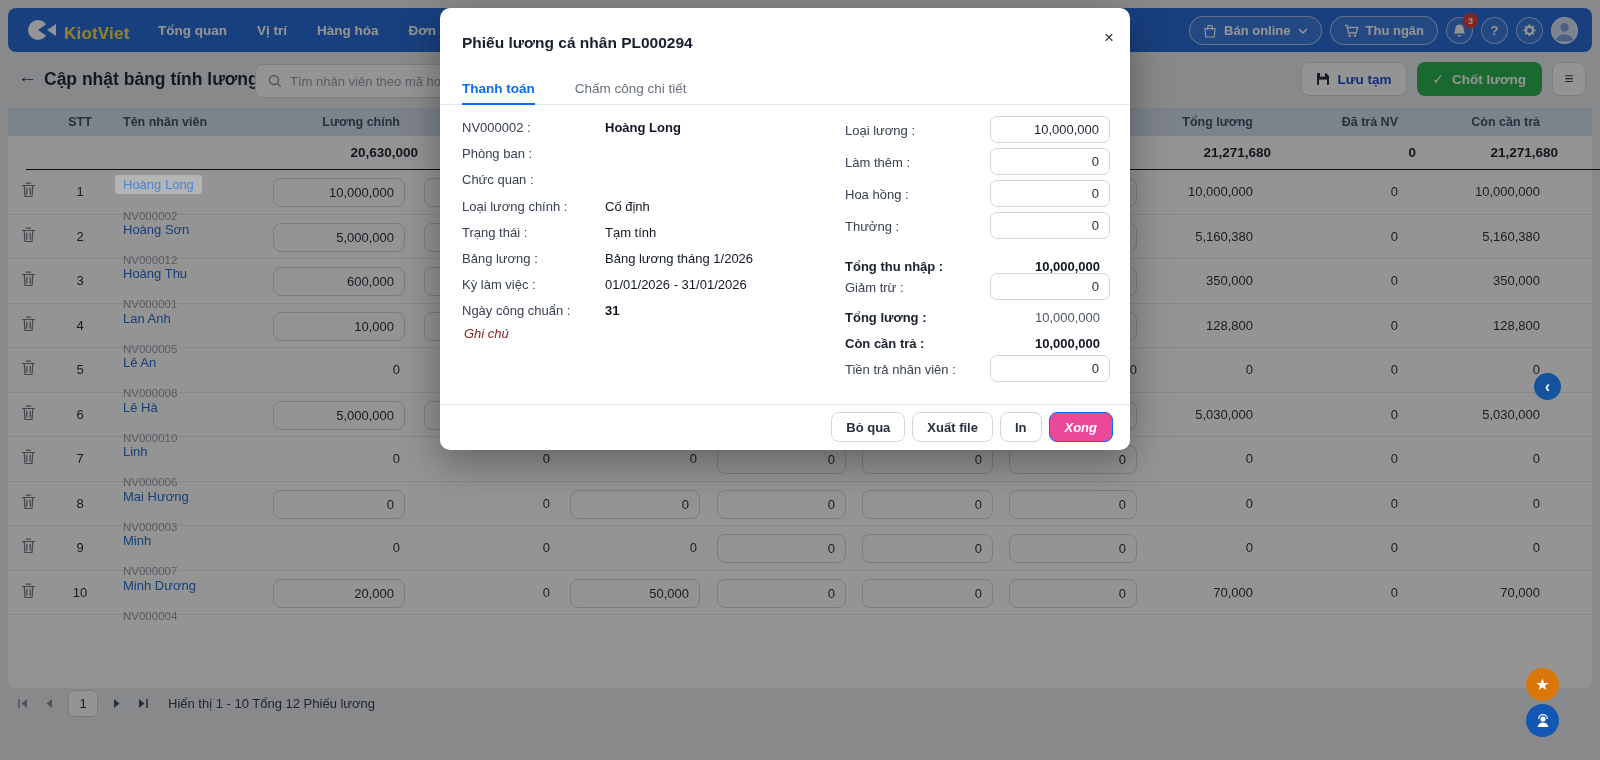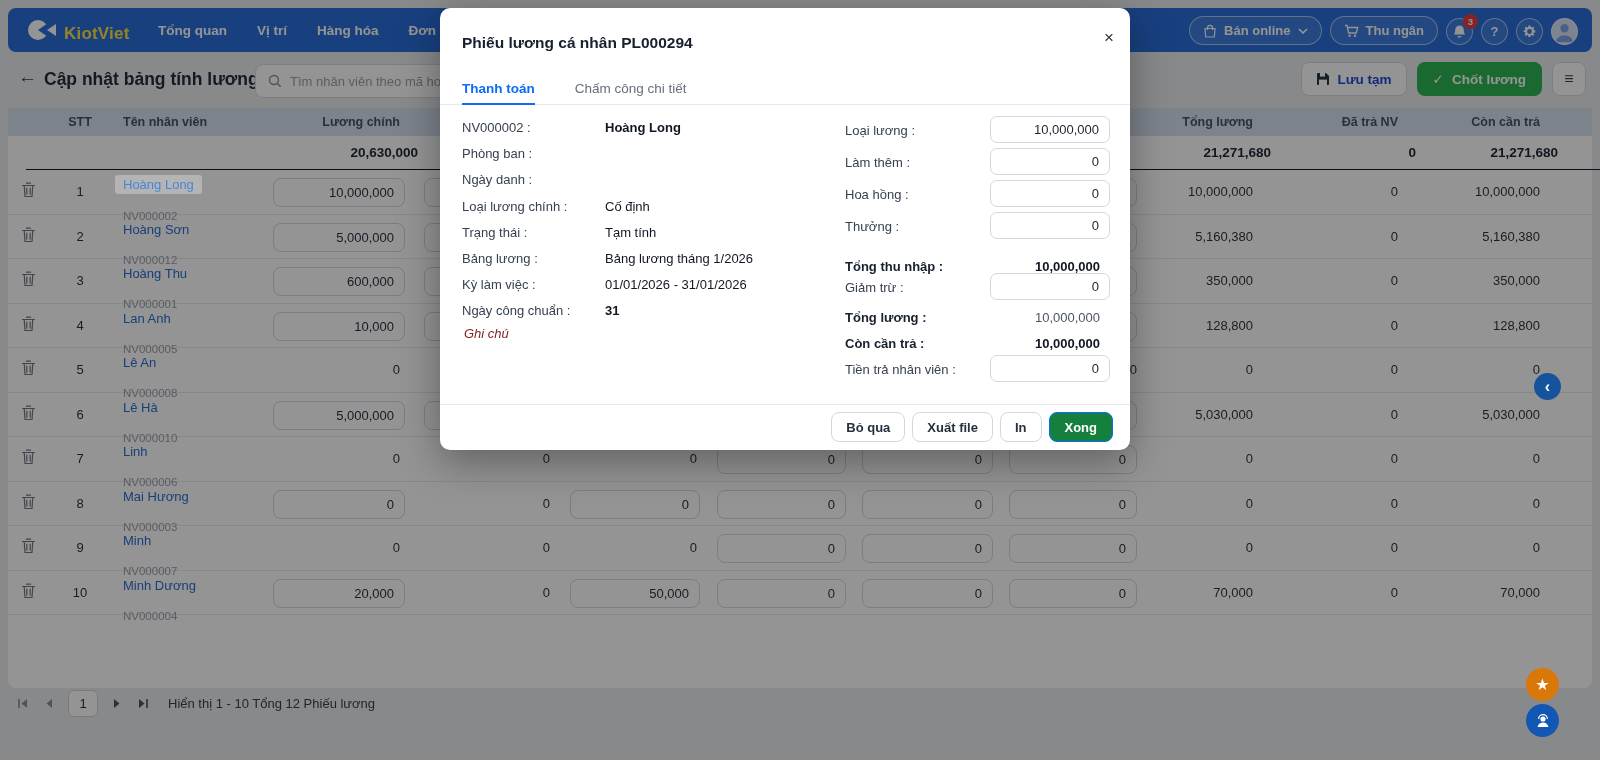--- a/index.html
+++ b/index.html
@@ -5,21 +5,21 @@
   html,body{margin:0;padding:0;background:#cfd3d8;}
   *{box-sizing:border-box;font-family:"Liberation Sans","DejaVu Sans",sans-serif;}
   .screen{position:relative;width:1600px;height:760px;background:#ebedf0;overflow:hidden;}
 
   
   .topbar{position:absolute;left:8px;top:8px;width:1584px;height:44px;background:#2a6fdb;border-radius:8px;}
   .logo{position:absolute;left:20px;top:9px;width:30px;height:26px;}
   .brand{position:absolute;left:56px;top:4px;height:44px;line-height:44px;color:#fde047;font-size:17px;font-weight:bold;letter-spacing:.2px;}
   .menu{position:absolute;left:150px;top:0;height:44px;display:flex;gap:30px;align-items:center;}
   .menu-item{color:#fff;font-size:13.5px;font-weight:600;white-space:nowrap;cursor:pointer;}
-  .tb-right{position:absolute;right:14px;top:8px;height:29px;display:flex;gap:8px;align-items:flex-end;}
+  .tb-right{position:absolute;right:14px;top:8px;height:29px;display:flex;gap:8px;align-items:center;}
   .pill{height:29px;border:1.5px solid rgba(255,255,255,.55);background:rgba(255,255,255,.10);border-radius:15px;color:#fff;
         display:flex;align-items:center;gap:7px;padding:0 13px;font-size:13px;font-weight:600;cursor:pointer;white-space:nowrap;}
   .circ{width:27px;height:27px;border:1.5px solid rgba(255,255,255,.55);background:rgba(255,255,255,.10);border-radius:50%;
         display:flex;align-items:center;justify-content:center;color:#fff;font-size:13px;font-weight:bold;cursor:pointer;position:relative;}
   .avatar{background:#d7e4f8;overflow:hidden;}
   .badge{position:absolute;top:-5px;right:-6px;min-width:15px;height:15px;border-radius:8px;background:#e5413d;color:#fff;
          font-size:9.5px;font-weight:bold;display:flex;align-items:center;justify-content:center;padding:0 3px;}
 
   
   .back{position:absolute;left:18px;top:66px;font-size:19px;color:#333b48;cursor:pointer;}
@@ -84,21 +84,21 @@
   .mp-label{position:absolute;left:405px;top:50%;transform:translateY(-50%);font-size:13px;color:#374151;white-space:nowrap;}
   .mp-label.b{font-weight:bold;color:#18202e;}
   .mp-input{position:absolute;left:550px;top:0;width:120px;height:27px;border:1px solid #d3d7dd;border-radius:7px;background:#fff;
             display:flex;align-items:center;justify-content:flex-end;padding:0 10px;font-size:13px;color:#1c2430;}
   .mp-text{position:absolute;left:540px;top:50%;transform:translateY(-50%);width:120px;text-align:right;font-size:13px;color:#4b5563;}
   .mp-text.b{font-weight:bold;color:#111722;}
   .m-footline{position:absolute;left:0;top:396px;width:100%;border-top:1px solid #e6e8ec;}
   .m-btns{position:absolute;right:17px;top:404px;display:flex;gap:7px;}
   .m-btn{height:30px;background:#fff;border:1px solid #d3d7dd;border-radius:8px;padding:0 14px;font-size:13px;font-weight:600;
          color:#27303d;display:flex;align-items:center;cursor:pointer;white-space:nowrap;}
-  .m-btn.primary{background:#15803d;border-color:#0b6cf5;color:#fff;font-weight:bold;padding:0 15px;}
+  .m-btn.primary{background:#ec4899;border-color:#0b6cf5;color:#fff;font-weight:bold;padding:0 15px;font-style:italic;}
 
   
   .fab{position:absolute;border-radius:50%;display:flex;align-items:center;justify-content:center;z-index:30;cursor:pointer;}
   .fab-left{left:1534px;top:373px;width:27px;height:27px;background:#15549d;color:#fff;font-size:16px;font-weight:bold;line-height:1;}
   .fab-star{left:1526px;top:668px;width:33px;height:33px;background:#d97708;color:#fff;font-size:16px;}
   .fab-supp{left:1526px;top:704px;width:33px;height:33px;background:#1357b5;}
 </style>
 </head>
 <body>
 
@@ -408,21 +408,21 @@
     <div class="m-note">Ghi chú</div>
     <div class="mi-row" style="top: 112px;">
         <span class="mi-label">NV000002 :</span>
         <span class="mi-value b">Hoàng Long</span>
       </div>
       <div class="mi-row" style="top: 138px;">
         <span class="mi-label">Phòng ban :</span>
         <span class="mi-value"></span>
       </div>
       <div class="mi-row" style="top: 164px;">
-        <span class="mi-label">Ngày danh :</span>
+        <span class="mi-label">Chức quan :</span>
         <span class="mi-value"></span>
       </div>
       <div class="mi-row" style="top: 191px;">
         <span class="mi-label">Loại lương chính :</span>
         <span class="mi-value">Cố định</span>
       </div>
       <div class="mi-row" style="top: 217px;">
         <span class="mi-label">Trạng thái :</span>
         <span class="mi-value">Tạm tính</span>
       </div>

